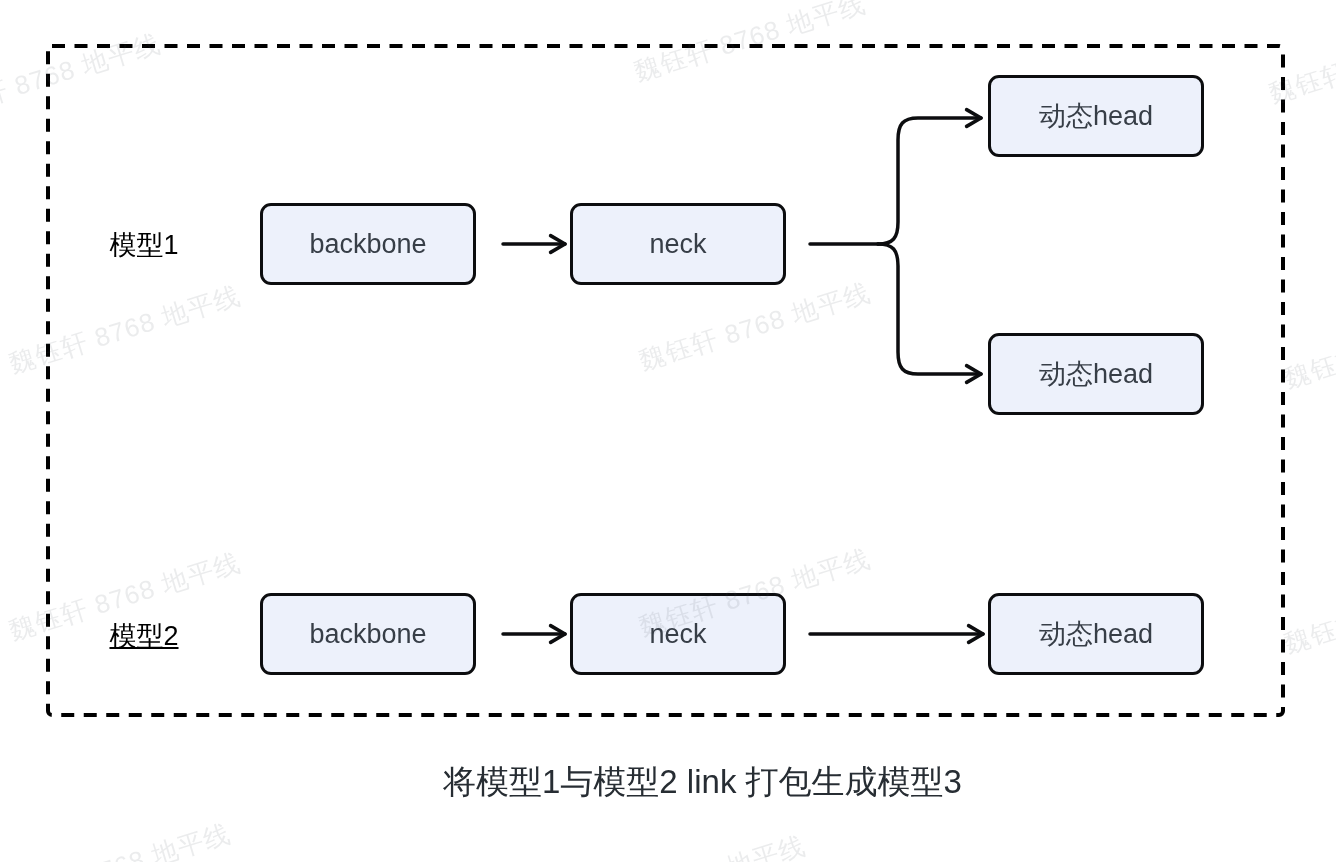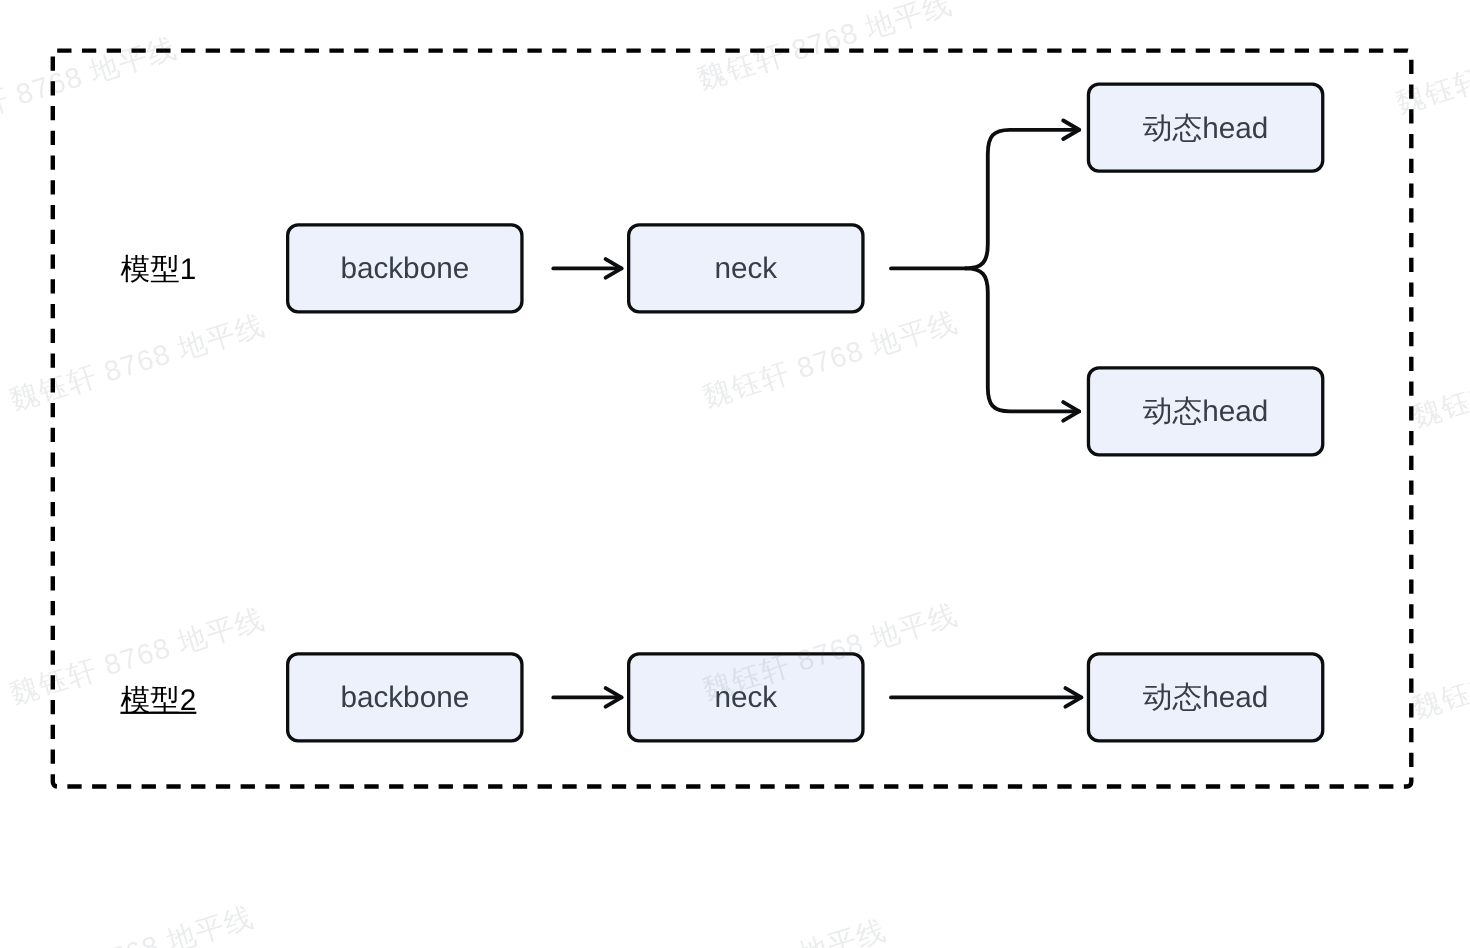--- a/index.html
+++ b/index.html
@@ -98,20 +98,21 @@
 
   <div class="node" style="left:260px; top:203px;">backbone</div>
   <div class="node" style="left:570px; top:203px;">neck</div>
   <div class="node" style="left:988px; top:75px;">动态head</div>
   <div class="node" style="left:988px; top:333px;">动态head</div>
 
   <div class="node" style="left:260px; top:593px;">backbone</div>
   <div class="node" style="left:570px; top:593px;">neck</div>
   <div class="node" style="left:988px; top:593px;">动态head</div>
 
+  <div class="caption">将模型1与模型2 link 打包生成模型3</div>
 
   <div class="watermark" style="left:45px;  top:78px;">魏钰轩 8768 地平线</div>
   <div class="watermark" style="left:750px; top:38px;">魏钰轩 8768 地平线</div>
   <div class="watermark" style="left:1385px;top:60px;">魏钰轩 8768 地平线</div>
   <div class="watermark" style="left:125px; top:330px;">魏钰轩 8768 地平线</div>
   <div class="watermark" style="left:755px; top:327px;">魏钰轩 8768 地平线</div>
   <div class="watermark" style="left:1400px;top:345px;">魏钰轩 8768 地平线</div>
   <div class="watermark" style="left:125px; top:597px;">魏钰轩 8768 地平线</div>
   <div class="watermark" style="left:755px; top:593px;">魏钰轩 8768 地平线</div>
   <div class="watermark" style="left:1400px;top:610px;">魏钰轩 8768 地平线</div>

